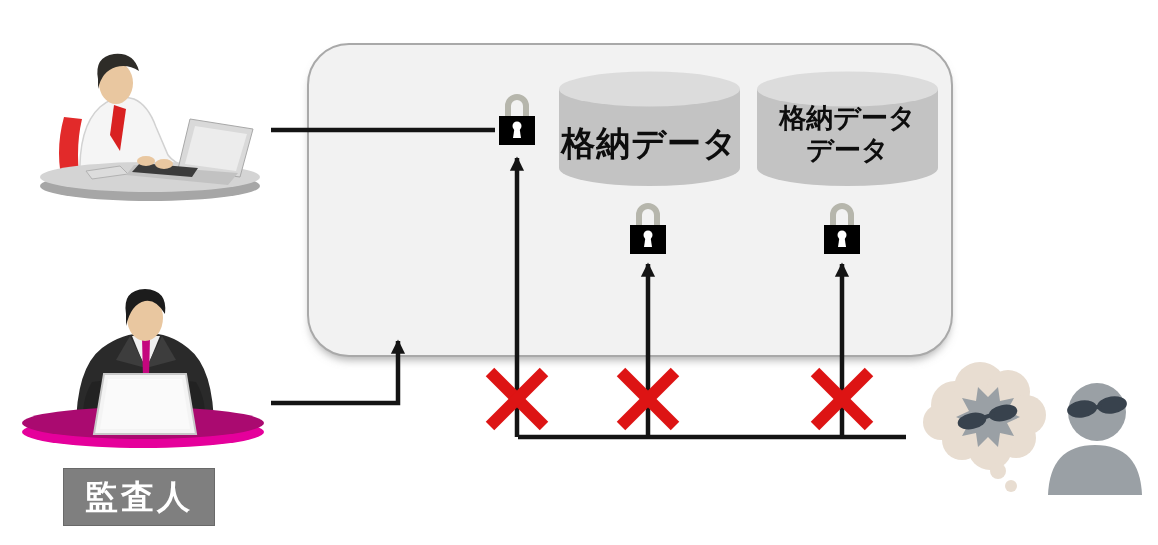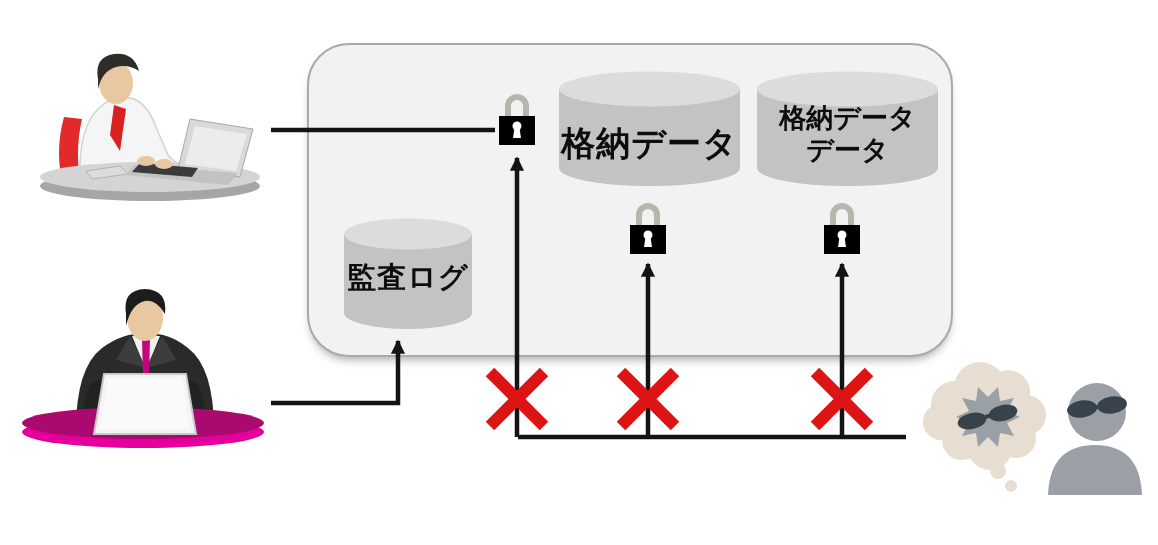--- a/index.html
+++ b/index.html
@@ -78,28 +78,22 @@
     <ellipse cx="127" cy="36" rx="18" ry="23" fill="var(--skin,#e9c7a0)"></ellipse>
     <path d="M108 32 Q104 8 127 7 Q150 8 147 32 Q138 17 127 19 Q113 22 108 44 Z" fill="#1c1c1c"></path>
     <path d="M74 100 Q62 120 66 146 L88 146 Q80 118 90 98 Z" fill="#222222"></path>
     <path d="M178 100 Q190 120 186 146 L164 146 Q172 118 162 98 Z" fill="#222222"></path>
     <ellipse cx="125" cy="150" rx="121" ry="16" fill="var(--table-magenta-rim,#e5009b)"></ellipse>
     <ellipse cx="125" cy="141" rx="121" ry="16" fill="var(--table-magenta-top,#aa0a70)"></ellipse>
     <polygon points="86,92 168,92 178,152 76,152" fill="#f4f4f4" stroke="#c9c9c9" stroke-width="2"></polygon>
     <polygon points="90,97 164,97 172,147 82,147" fill="#fafafa"></polygon>
   </svg>
 
+  <div id="auditor-label" class="abs">監査人</div>
 
-  <div id="cyl-audit" class="abs cyl" style="left:342px;top:217px;width:132px;height:116px;">
-    <svg width="132" height="116" viewBox="0 0 132 116">
-      <path class="cyl-body" d="M2 17 v79 a64 16 0 0 0 128 0 V17 Z"></path>
-      <ellipse class="cyl-top" cx="66" cy="17" rx="64" ry="15.5"></ellipse>
-    </svg>
-    <div class="cyl-label">監査ログ</div>
-  </div>
 
   <div id="cyl-stored" class="abs cyl" style="left:556px;top:70px;width:187px;height:119px;">
     <svg width="187" height="119" viewBox="0 0 187 119">
       <path class="cyl-body" d="M3 19 v79 a90.5 18 0 0 0 181 0 V19 Z"></path>
       <ellipse class="cyl-top" cx="93.5" cy="19" rx="90.5" ry="17.5"></ellipse>
     </svg>
     <div class="cyl-label">格納データ</div>
   </div>
 
   <div id="cyl-backup" class="abs cyl" style="left:754px;top:70px;width:187px;height:119px;">

